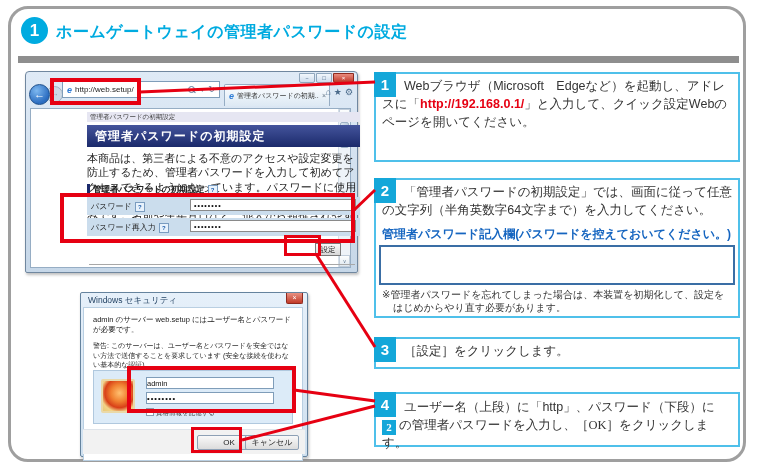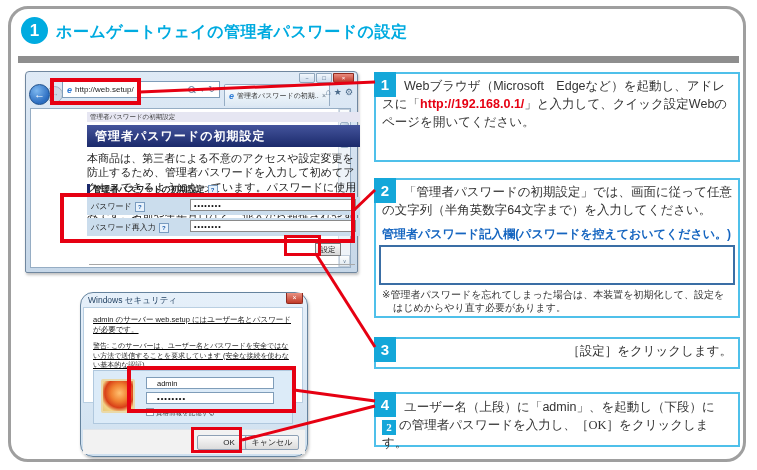--- a/index.html
+++ b/index.html
@@ -60,33 +60,33 @@
   .prow1{top:88px;} .prow2{top:109px;}
   .prow .lbl{position:absolute;left:4px;top:4px;font-size:8px;color:#222;white-space:nowrap;}
   .prow .fld{position:absolute;left:103px;top:2px;width:166px;height:12px;background:#fff;border:1px solid #8a8a8a;
              font-size:7px;font-weight:bold;letter-spacing:1px;line-height:12px;padding-left:3px;color:#111;box-sizing:border-box;}
   .setbtn{position:absolute;left:228px;top:134px;width:26px;height:13px;background:linear-gradient(#f8f8f8,#d8d8d8);
           border:1px solid #7a7a7a;font-size:7.5px;line-height:11px;text-align:center;color:#222;box-sizing:border-box;}
   .sep{position:absolute;left:2px;top:155px;width:266px;height:1px;background:#a8a8a8;}
 
   
   .dlg{position:absolute;left:80px;top:292px;width:226px;height:163px;background:linear-gradient(#e6f0fa,#cfe0ef);
-       border:1px solid #65839e;border-radius:13px;box-shadow:1px 2px 3px rgba(0,0,0,.25);}
+       border:1px solid #65839e;border-radius:2px;box-shadow:1px 2px 3px rgba(0,0,0,.25);}
   .dlg-title{position:absolute;left:7px;top:2px;font-size:8.5px;color:#1c3c5e;}
   .dlg-close{position:absolute;top:0;right:4px;width:17px;height:11px;background:linear-gradient(#e89182,#c23a28);
              border:1px solid #8f2a1e;border-top:none;border-radius:0 0 2px 2px;color:#fff;font-size:7px;
              line-height:10px;text-align:center;box-sizing:border-box;}
-  .dlg-body{position:absolute;left:2px;top:14px;width:220px;height:96px;background:#fff;border:1px solid #b9cfe2;box-sizing:border-box;text-decoration:underline;}
+  .dlg-body{position:absolute;left:2px;top:14px;width:220px;height:154px;background:#fff;border:1px solid #b9cfe2;box-sizing:border-box;}
   .dlg-msg{margin:7px 9px 0;font-size:7.5px;color:#1a1a1a;line-height:1.35;}
   .dlg-warn{margin:6px 9px 0;font-size:7px;color:#222;line-height:1.35;}
   .dlg-panel{position:absolute;left:9px;top:62px;width:200px;height:54px;background:#dcebf8;border:1px solid #b0c8de;box-sizing:border-box;}
   .avatar{position:absolute;left:7px;top:8px;width:34px;height:34px;border:2px solid #ead9a8;border-radius:2px;
           background:radial-gradient(circle at 55% 40%,#ffc070 0%,#f08030 35%,#d84018 60%,#f2d488 78%,#e8c878 100%);box-sizing:border-box;}
   .dfield{position:absolute;left:52px;width:128px;height:12px;background:#fff;border:1px solid #7f9db9;
-          font-size:7.5px;line-height:11px;padding-left:10px;color:#111;box-sizing:border-box;white-space:nowrap;overflow:hidden;}
+          font-size:7.5px;line-height:11px;padding-left:0;color:#111;box-sizing:border-box;white-space:nowrap;overflow:hidden;}
   .df1{top:6px;} .df2{top:21px;font-weight:bold;letter-spacing:1px;}
   .remember{position:absolute;left:52px;top:37px;font-size:6.5px;color:#333;white-space:nowrap;}
   .cb{display:inline-block;width:6px;height:6px;border:1px solid #8a9cae;background:#fff;margin-right:2px;vertical-align:-1px;}
   .dlg-foot{position:absolute;left:2px;top:136px;width:222px;height:25px;background:#f2f2f2;border-top:1px solid #dfe4ea;box-sizing:border-box;}
   .dbtn{position:absolute;top:5px;height:15px;background:linear-gradient(#f9f9f9,#dcdcdc);border:1px solid #8da0b5;
         border-radius:2px;font-size:8px;text-align:center;line-height:13px;color:#222;box-sizing:border-box;}
   .ok{left:114px;width:64px;} .cancel{left:162px;width:54px;}
 
   
   .redbox{position:absolute;border:4px solid #e60012;z-index:30;box-sizing:border-box;}
@@ -103,21 +103,21 @@
   .badge{position:absolute;left:-2px;top:-2px;width:22px;height:25px;background:#14a7d9;color:#fff;
          font-weight:bold;font-size:15px;text-align:center;line-height:25px;}
   .stext{margin:4px 6px 0 6px;font-size:12.5px;line-height:1.42;color:#333;text-indent:22px;}
   .sline{margin:0 6px;font-size:12.5px;line-height:1.42;color:#333;font-family:Liberation Serif, serif;}
   .url-red{color:#e60012;font-weight:bold;}
   .note{margin:3px 6px 0;font-size:10px;color:#333;line-height:1.35;padding-left:11px;text-indent:-11px;}
   .entry-label{margin:6px 6px 0;font-size:12px;font-weight:bold;color:#1565c0;}
   .entry-box{margin:2px 3px 0;height:36px;border:2px solid #3a6ea5;background:#fff;font-size:11px;}
   .refbadge{display:inline-block;width:14px;height:15px;background:#14a7d9;color:#fff;font-weight:bold;
             font-size:11px;text-align:center;line-height:15px;margin-right:3px;vertical-align:-2px;}
-  .st3 .stext{text-align:right;}
+  .st3 .stext{}
   .st4 .stext{margin-top:5px;}
 </style>
 </head>
 <body>
 
 <div id="page">
   <div class="frame"></div>
 
   <div class="hdr-badge">1</div>
   <div class="hdr-title">ホームゲートウェイの管理者パスワードの設定</div>
@@ -222,16 +222,16 @@
     <div class="note">※管理者パスワードを忘れてしまった場合は、本装置を初期化して、設定をはじめからやり直す必要があります。</div>
   </div>
 
   <div class="step st3">
     <div class="badge">3</div>
     <div class="stext">［設定］をクリックします。</div>
   </div>
 
   <div class="step st4">
     <div class="badge">4</div>
-    <div class="stext">ユーザー名（上段）に「admin」、を起動し（下段）に</div>
+    <div class="stext">ユーザー名（上段）に「http」、パスワード（下段）に</div>
     <div class="sline"><span class="refbadge">2</span><span>の管理者パスワードを入力し、［OK］をクリックします。</span></div>
   </div>
 </div>
 
 </body></html>

